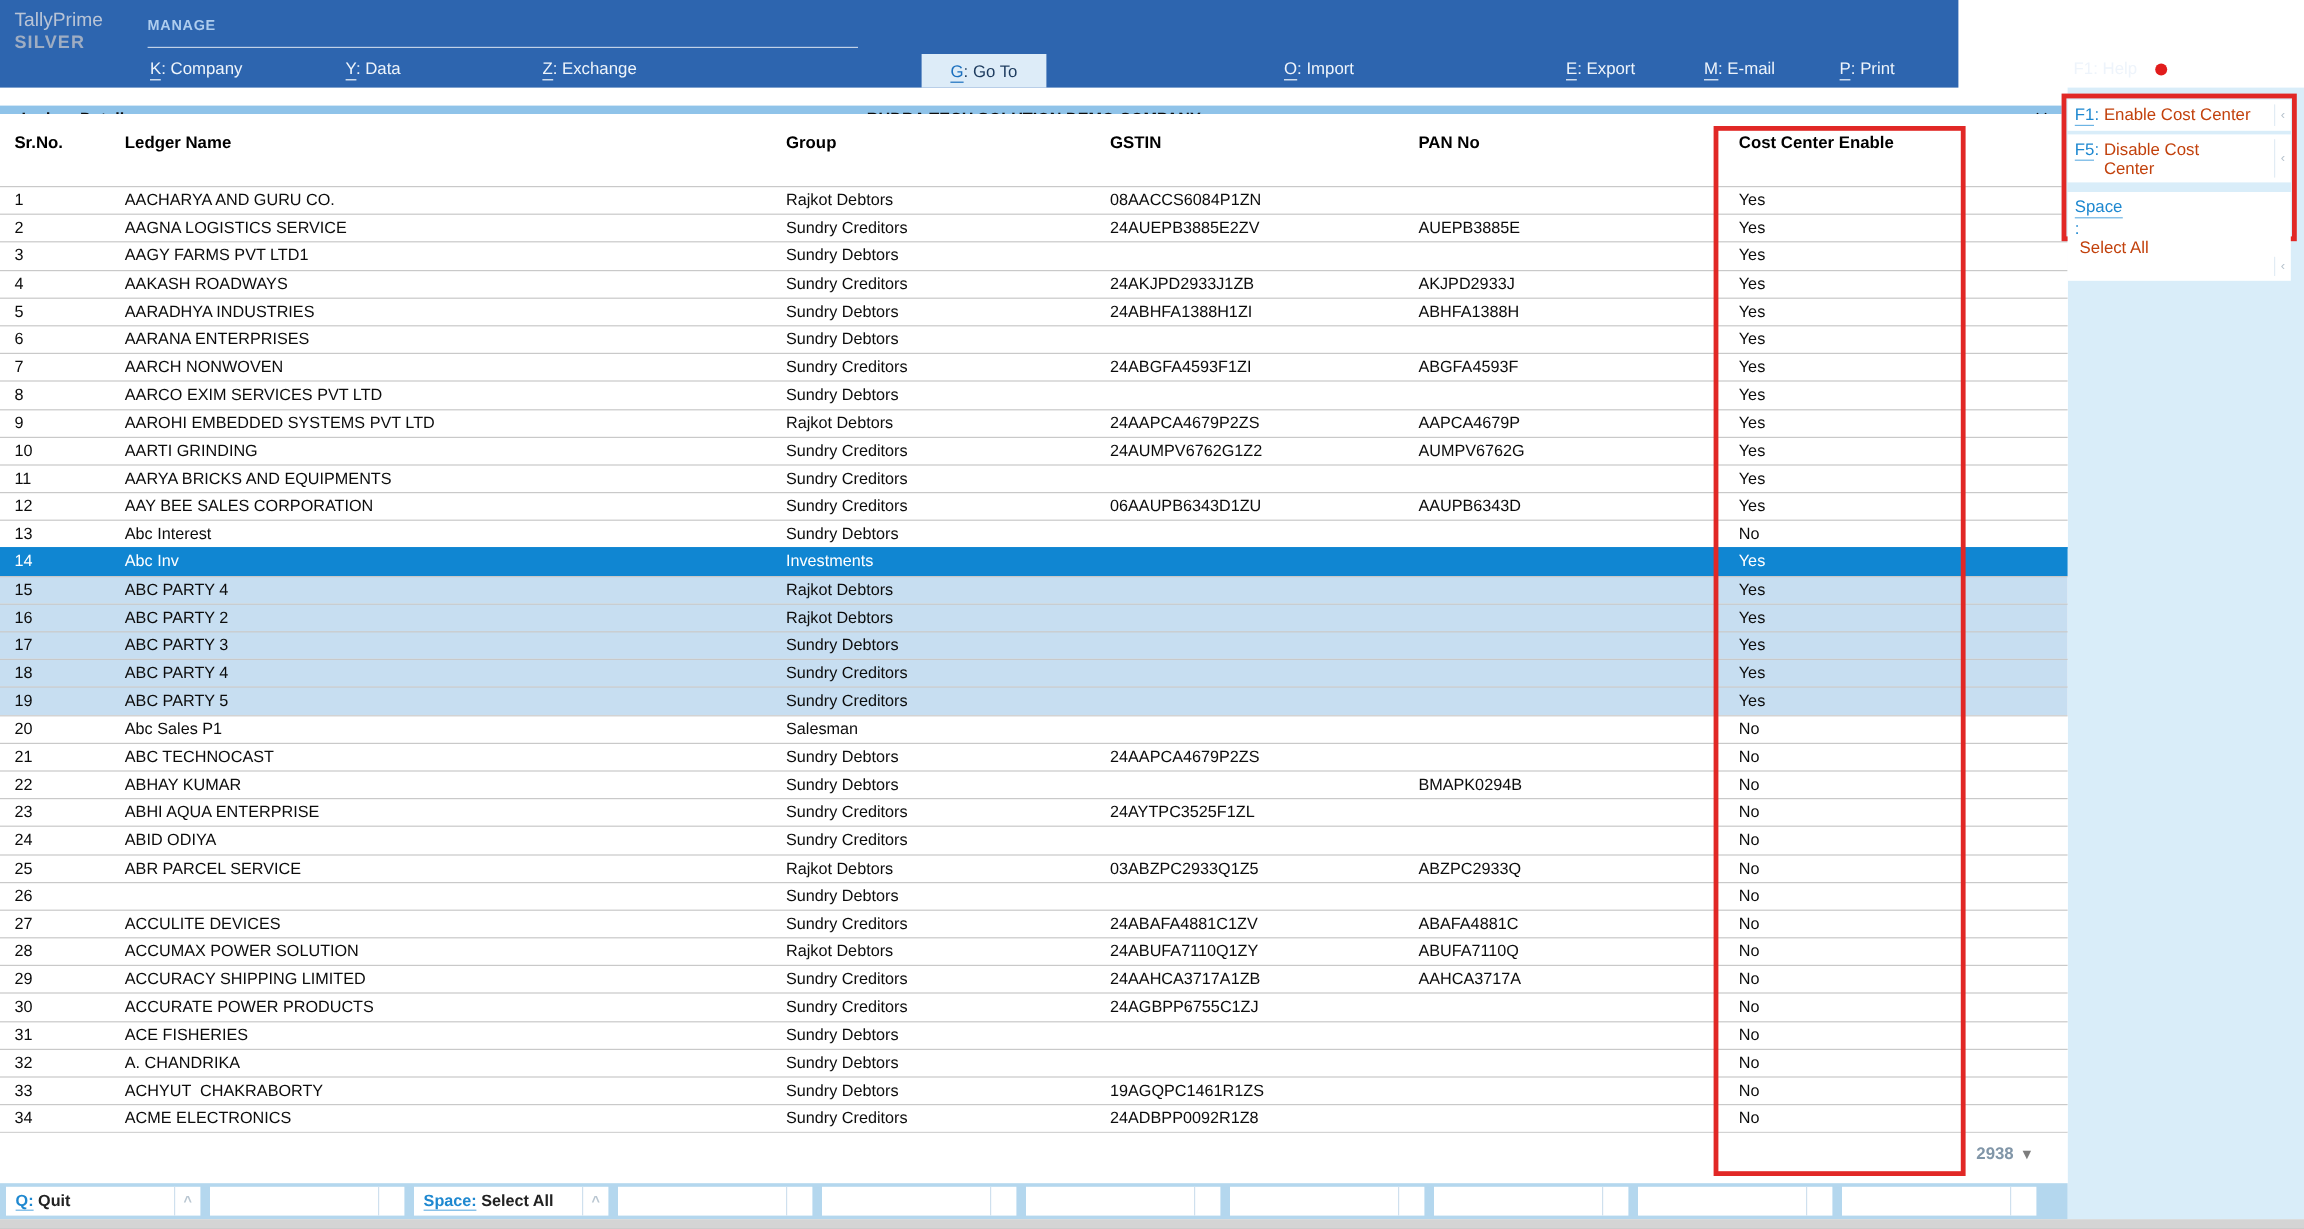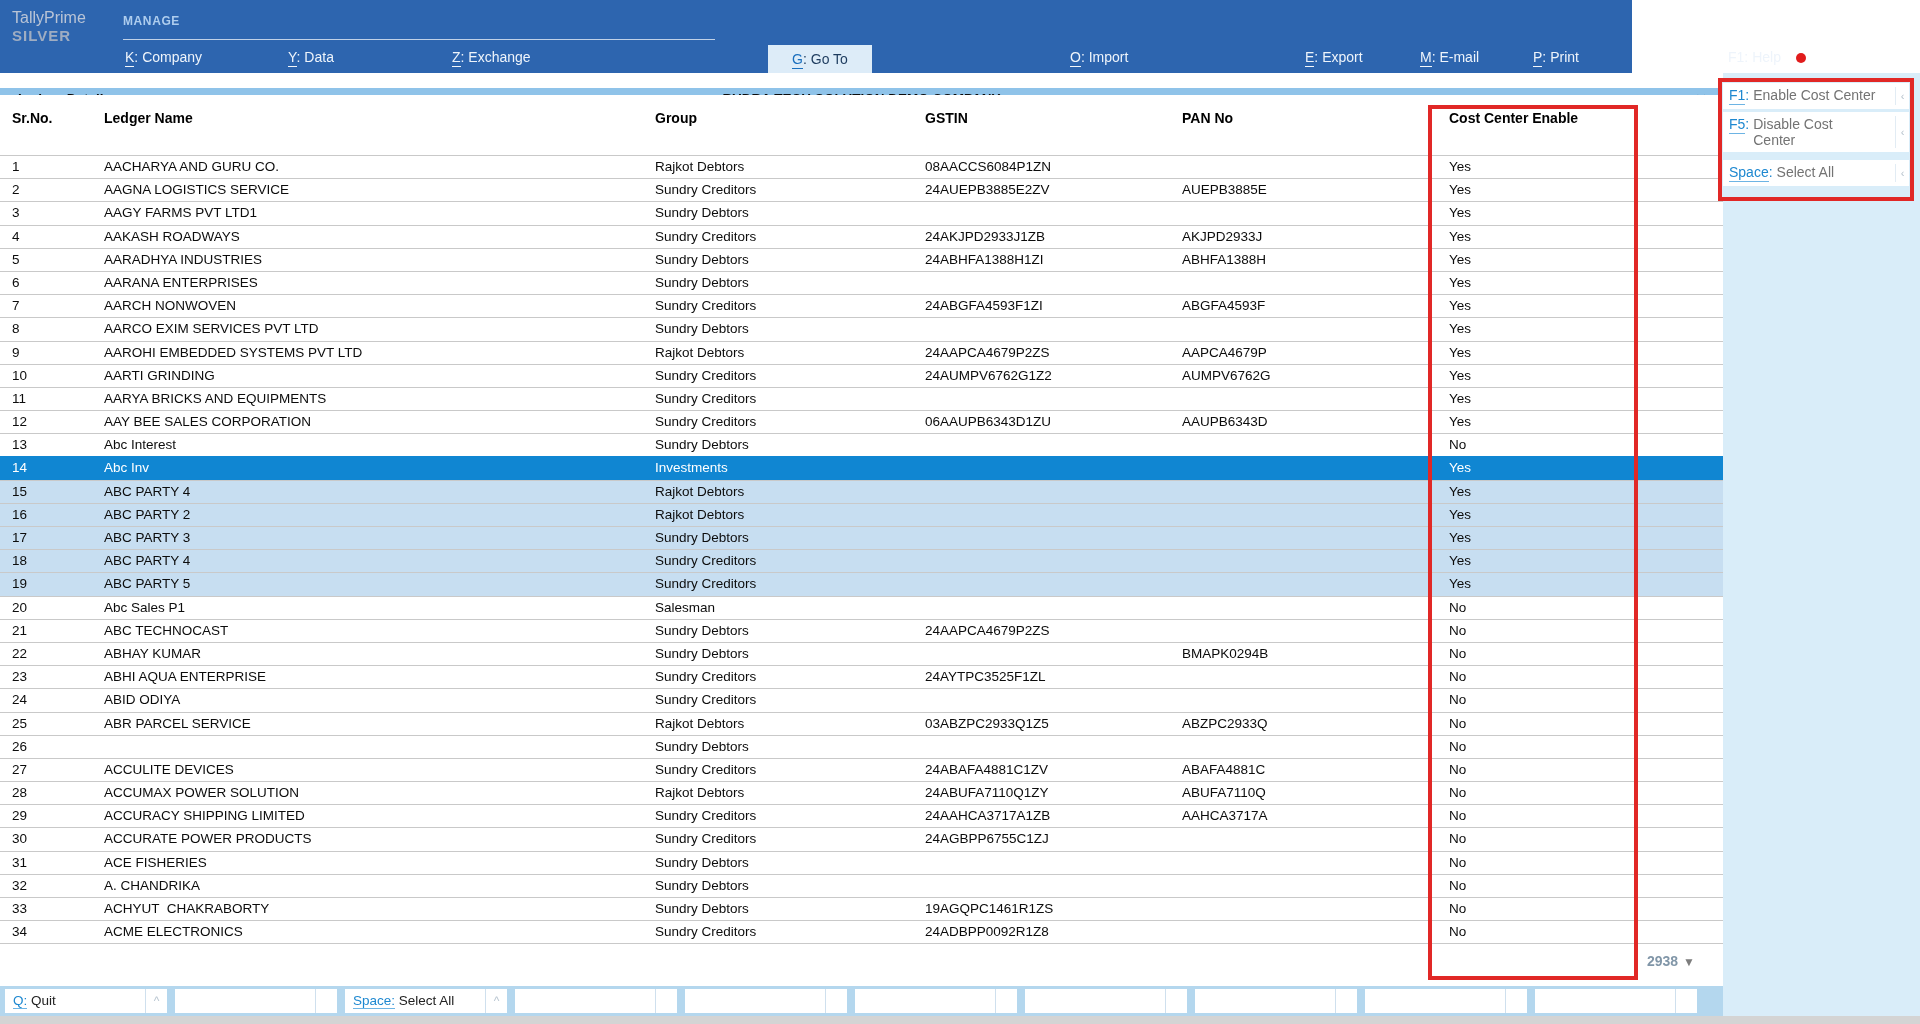--- a/index.html
+++ b/index.html
@@ -31,23 +31,23 @@
   .tb-title{position:absolute;left:18px;top:0;font-size:13.5px;font-weight:bold;color:#0c0c0c;line-height:22px;}
   .tb-company{position:absolute;left:0;top:0;width:1723px;text-align:center;font-size:13.5px;font-weight:bold;color:#0c0c0c;line-height:22px;}
   .tb-close{position:absolute;left:1695px;top:1px;font-size:15px;font-weight:bold;color:#000;line-height:22px;cursor:default;}
 
   
   .sidebar{position:absolute;left:1723px;top:73px;width:197px;height:943px;background:#d9edf9;}
   .panel-box{position:absolute;left:1718px;top:78px;width:196px;height:123px;border:4px solid #e12826;
              background:#d9edf9;padding:1px;z-index:8;}
   .pcard{background:#fff;display:flex;align-items:flex-start;padding:4px 0 4px 6px;font-size:14px;line-height:16px;}
   .pcard + .pcard{margin-top:3px;}
-  .pcard.sp{margin-top:8px;}
+  .pcard.sp{margin-top:8px;flex-direction:column;}
   .pkey{color:#1e88d0;border-bottom:1.5px solid #6db4e4;padding-bottom:1px;white-space:nowrap;}
-  .plabel{color:#737373;margin-left:4px;}
+  .plabel{color:#c2410c;margin-left:4px;}
   .pchev{margin-left:auto;width:14px;align-self:stretch;border-left:1px solid #e2ecf4;
          color:#b6c2cc;font-size:11px;display:flex;align-items:center;justify-content:center;}
   .pcard.two .plabel{width:112px;}
 
   
   .table-area{position:absolute;left:0;top:95px;width:1723px;height:891px;background:#fff;}
   .col-headers{position:absolute;left:0;top:15px;width:1723px;height:22px;font-size:14px;font-weight:bold;color:#000;}
   .col-headers span{position:absolute;top:0;white-space:pre;}
   .c-sr{left:12px}.c-name{left:104px}.c-group{left:655px}.c-gstin{left:925px}.c-pan{left:1182px}.c-cce{left:1449px}
   .rows{position:absolute;left:0;top:60px;width:1723px;border-bottom:1px solid #c9c9c9;}
@@ -57,21 +57,21 @@
   .row.hl{background:#c7def1;}
   .count{position:absolute;left:1545px;top:858px;width:150px;text-align:right;font-size:14px;font-weight:bold;color:#8196a8;}
   .count .tri{color:#7d7d7d;font-size:12px;margin-left:5px;}
 
   
   .colbox{position:absolute;left:1428px;top:105px;width:210px;height:875px;border:4px solid #e12826;
           z-index:6;pointer-events:none;}
 
   
   .bottombar{position:absolute;left:0;top:986px;width:1723px;height:30px;background:#b4d7ee;}
-  .bb-box{position:absolute;top:3px;height:24px;width:162px;background:#fff;display:flex;}
+  .bb-box{position:absolute;top:3px;height:24px;width:162px;background:#fff;display:flex;font-weight:bold;}
   .bb-main{flex:1;font-size:13.5px;line-height:23px;padding-left:8px;white-space:nowrap;color:#222;overflow:hidden;}
   .bb-key{color:#1e88d0;border-bottom:1.5px solid #6db4e4;padding-bottom:0px;}
   .bb-caret{width:22px;border-left:1px solid #cfe0ee;color:#b9c6d1;text-align:center;line-height:24px;font-size:12px;}
   .bottomstrip{position:absolute;left:0;top:1016px;width:1920px;height:8px;background:#d4d4d4;}
 </style>
 </head>
 <body>
 
 <div class="screen">
 

